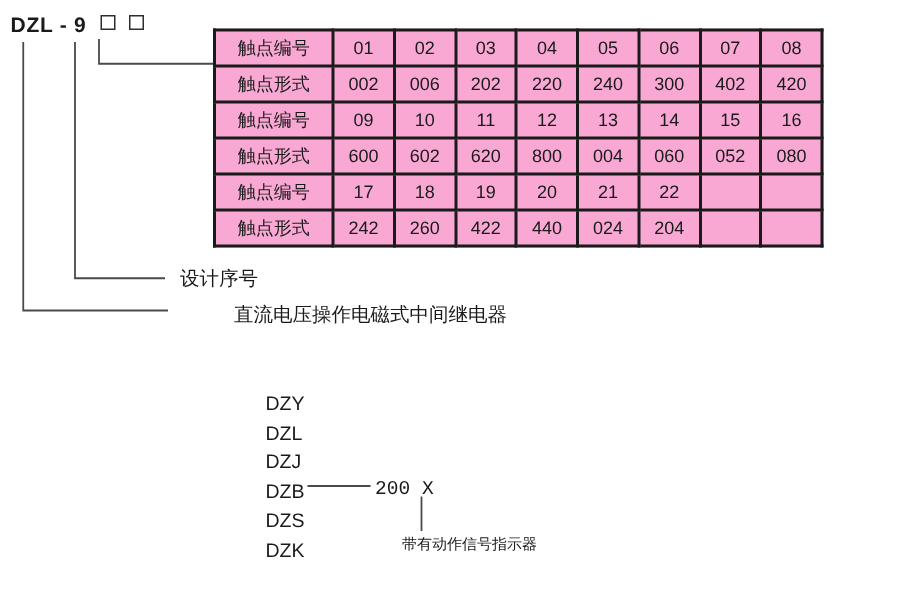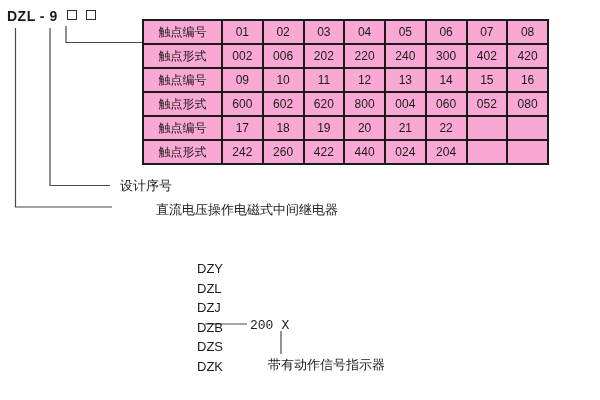--- a/index.html
+++ b/index.html
@@ -26,25 +26,25 @@
     vertical-align:middle;font-size:12px;font-weight:400;color:#1a1a1a;
   }
   .contact-table th{width:77px;}
   
   .lines{position:absolute;left:0;top:0;width:600px;height:400px;pointer-events:none;}
   
   .callout{position:absolute;font-size:13px;line-height:12px;white-space:nowrap;color:#1a1a1a;}
   .callout-design{left:120px;top:180px;}
   .callout-relay{left:121px;top:204px;margin-left:35px;}
   
-  .series-list{position:absolute;left:177px;top:259px;font-size:13px;line-height:19.6px;color:#1a1a1a;margin-left:20px;}
+  .series-list{position:absolute;left:177px;top:259px;font-size:13px;line-height:19.6px;color:#1a1a1a;}
   .series-item{height:19.6px;}
   .dzb-example{position:absolute;left:250px;top:318px;font-size:13px;white-space:nowrap;color:#1a1a1a;font-family:Liberation Mono, monospace;}
   .dzb-suffix{margin-left:8px;}
-  .indicator-note{position:absolute;left:268px;top:356px;font-size:13px;white-space:nowrap;color:#1a1a1a;}
+  .indicator-note{position:absolute;left:268px;top:356px;font-size:10px;white-space:nowrap;color:#1a1a1a;}
 </style>
 </head>
 <body>
 
 <div class="canvas">
 
   <div class="model-title">
     <span>DZL - 9</span>
     <span class="ph-box"></span>
     <span class="ph-box"></span>

